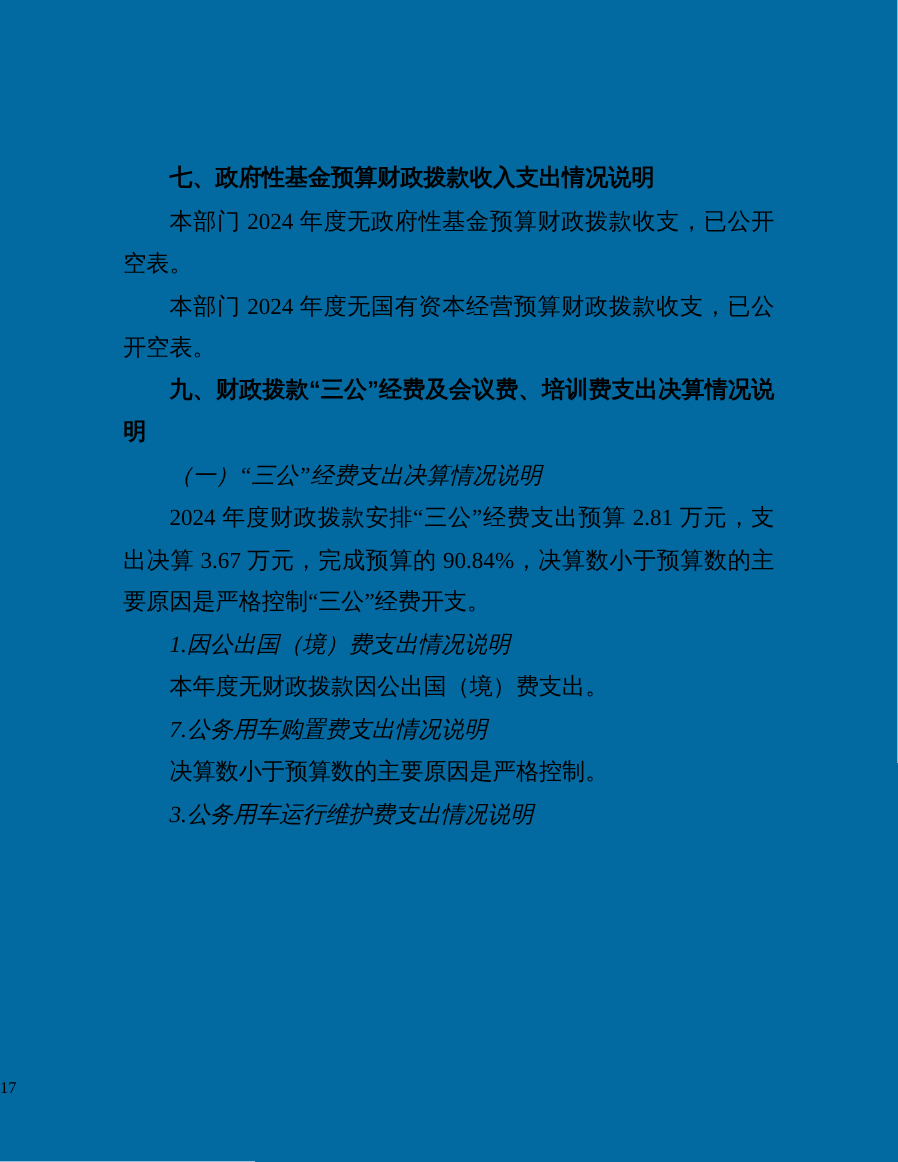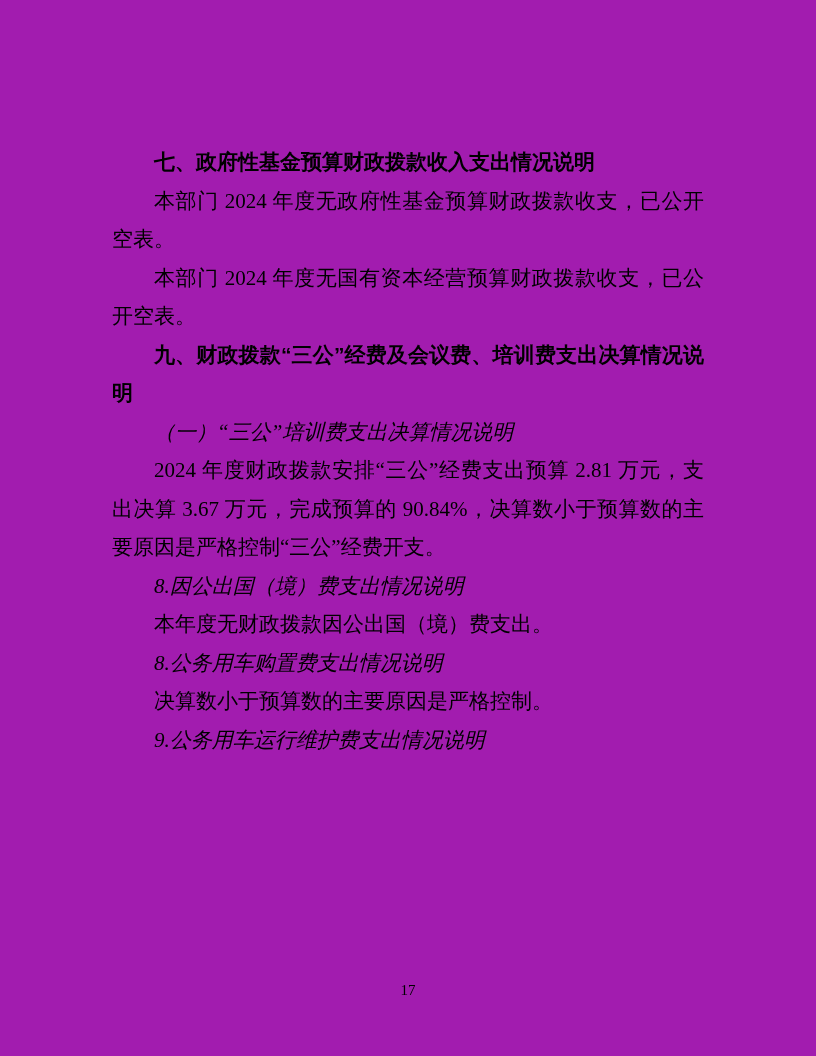--- a/index.html
+++ b/index.html
@@ -4,21 +4,21 @@
 <style>
   html, body {
     margin: 0;
     padding: 0;
     background: #ffffff;
   }
   .page {
     position: relative;
     width: 816px;
     height: 1056px;
-    background: #a21caf;
+    background: #0369a1;
     overflow: hidden;
     font-family: "Liberation Serif", "DejaVu Serif", serif;
     color: #000000;
   }
   .content {
     position: absolute;
     left: 112px;
     top: 143px;
     width: 592px;
   }
@@ -39,37 +39,37 @@
   }
   
   .kaiti {
     font-style: italic;
   }
   .page-number {
     position: absolute;
     left: 0;
     top: 982px;
     width: 100%;
-    text-align: center;
+    text-align: left;
     font-size: 15px;
     font-family: "Liberation Serif", "DejaVu Serif", serif;
     color: #000000;
   }
 </style>
 </head>
 <body>
 
 <div class="page">
   <div class="content">
     <p class="heading">七、政府性基金预算财政拨款收入支出情况说明</p>
     <p class="body">本部门 2024 年度无政府性基金预算财政拨款收支，已公开空表。</p>
     <p class="body">本部门 2024 年度无国有资本经营预算财政拨款收支，已公开空表。</p>
     <p class="heading">九、财政拨款“三公”经费及会议费、培训费支出决算情况说明</p>
-    <p class="kaiti">（一）“三公”培训费支出决算情况说明</p>
+    <p class="kaiti">（一）“三公”经费支出决算情况说明</p>
     <p class="body">2024 年度财政拨款安排“三公”经费支出预算 2.81 万元，支出决算 3.67 万元，完成预算的 90.84%，决算数小于预算数的主要原因是严格控制“三公”经费开支。</p>
-    <p class="kaiti">8.因公出国（境）费支出情况说明</p>
+    <p class="kaiti">1.因公出国（境）费支出情况说明</p>
     <p class="body">本年度无财政拨款因公出国（境）费支出。</p>
-    <p class="kaiti">8.公务用车购置费支出情况说明</p>
+    <p class="kaiti">7.公务用车购置费支出情况说明</p>
     <p class="body">决算数小于预算数的主要原因是严格控制。</p>
-    <p class="kaiti">9.公务用车运行维护费支出情况说明</p>
+    <p class="kaiti">3.公务用车运行维护费支出情况说明</p>
   </div>
   <div class="page-number">17</div>
 </div>
 
 </body></html>

